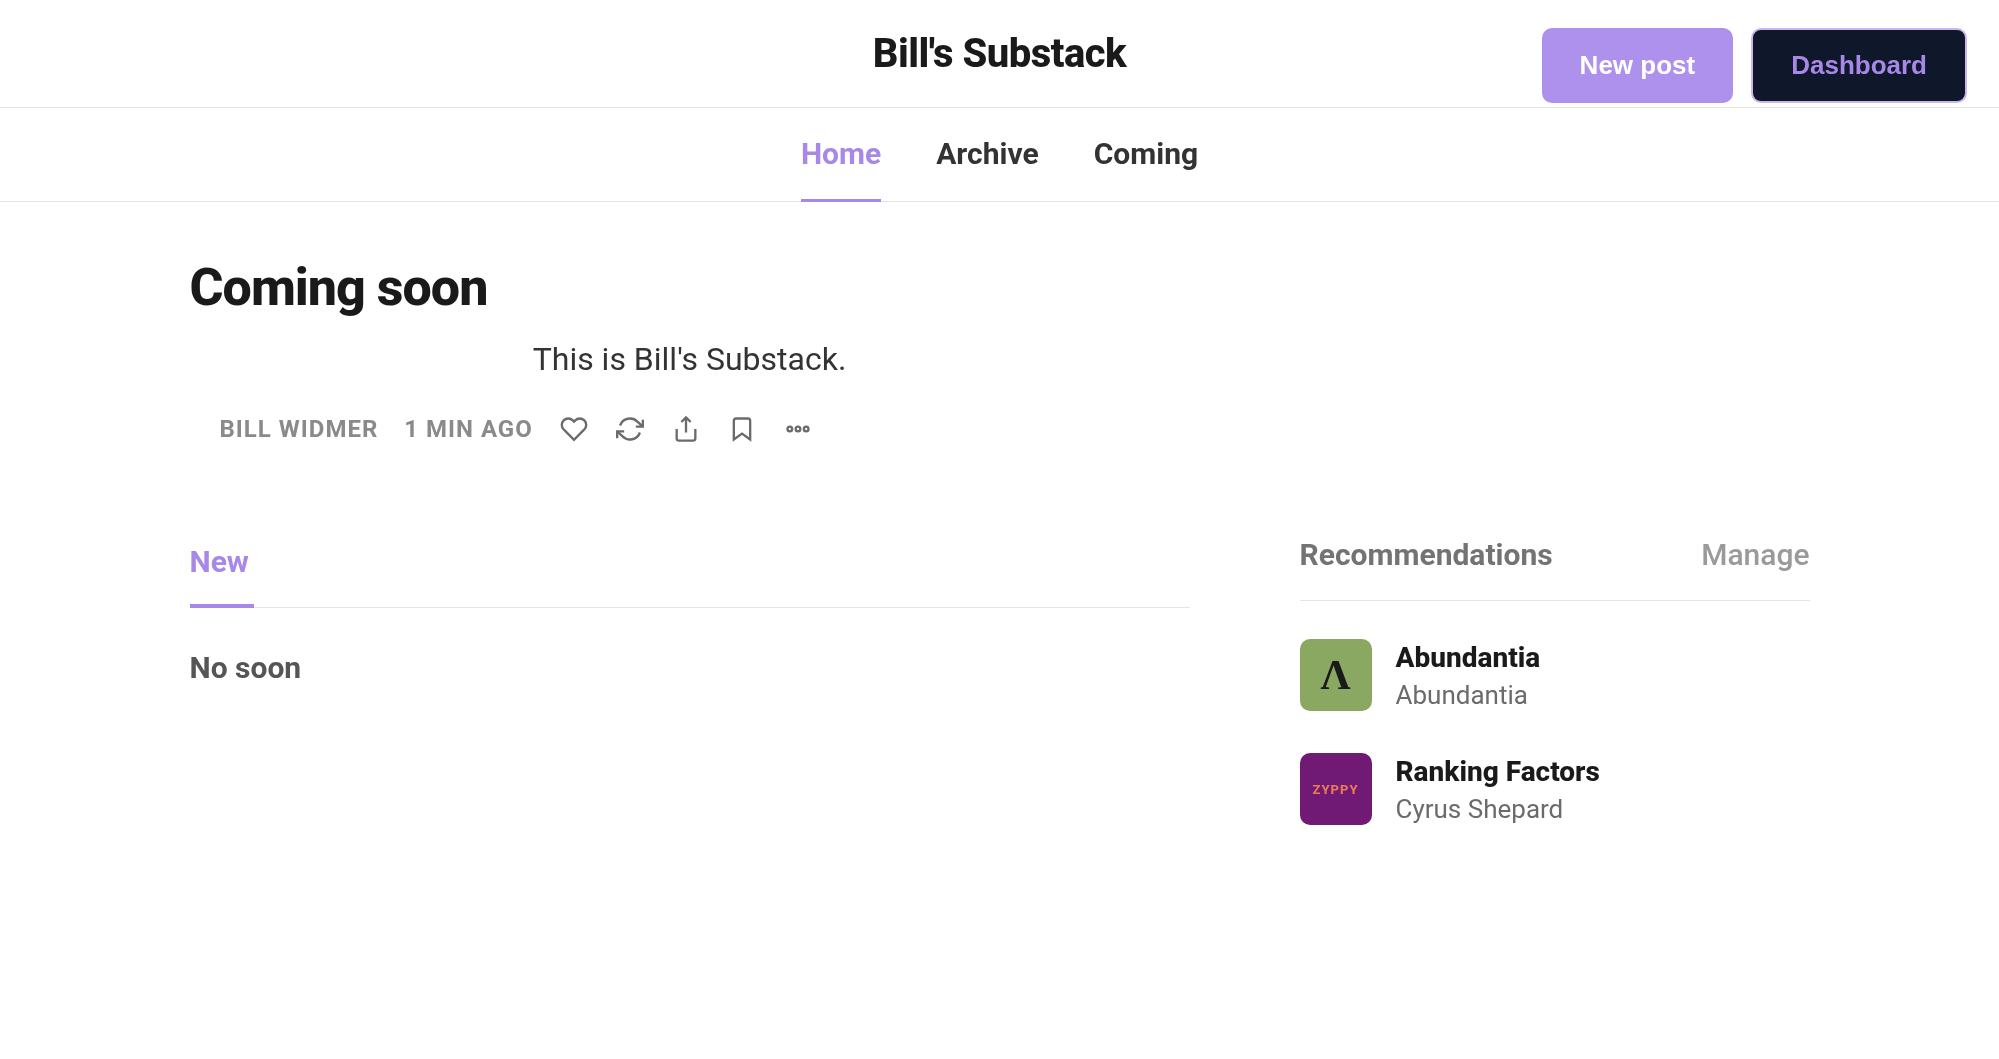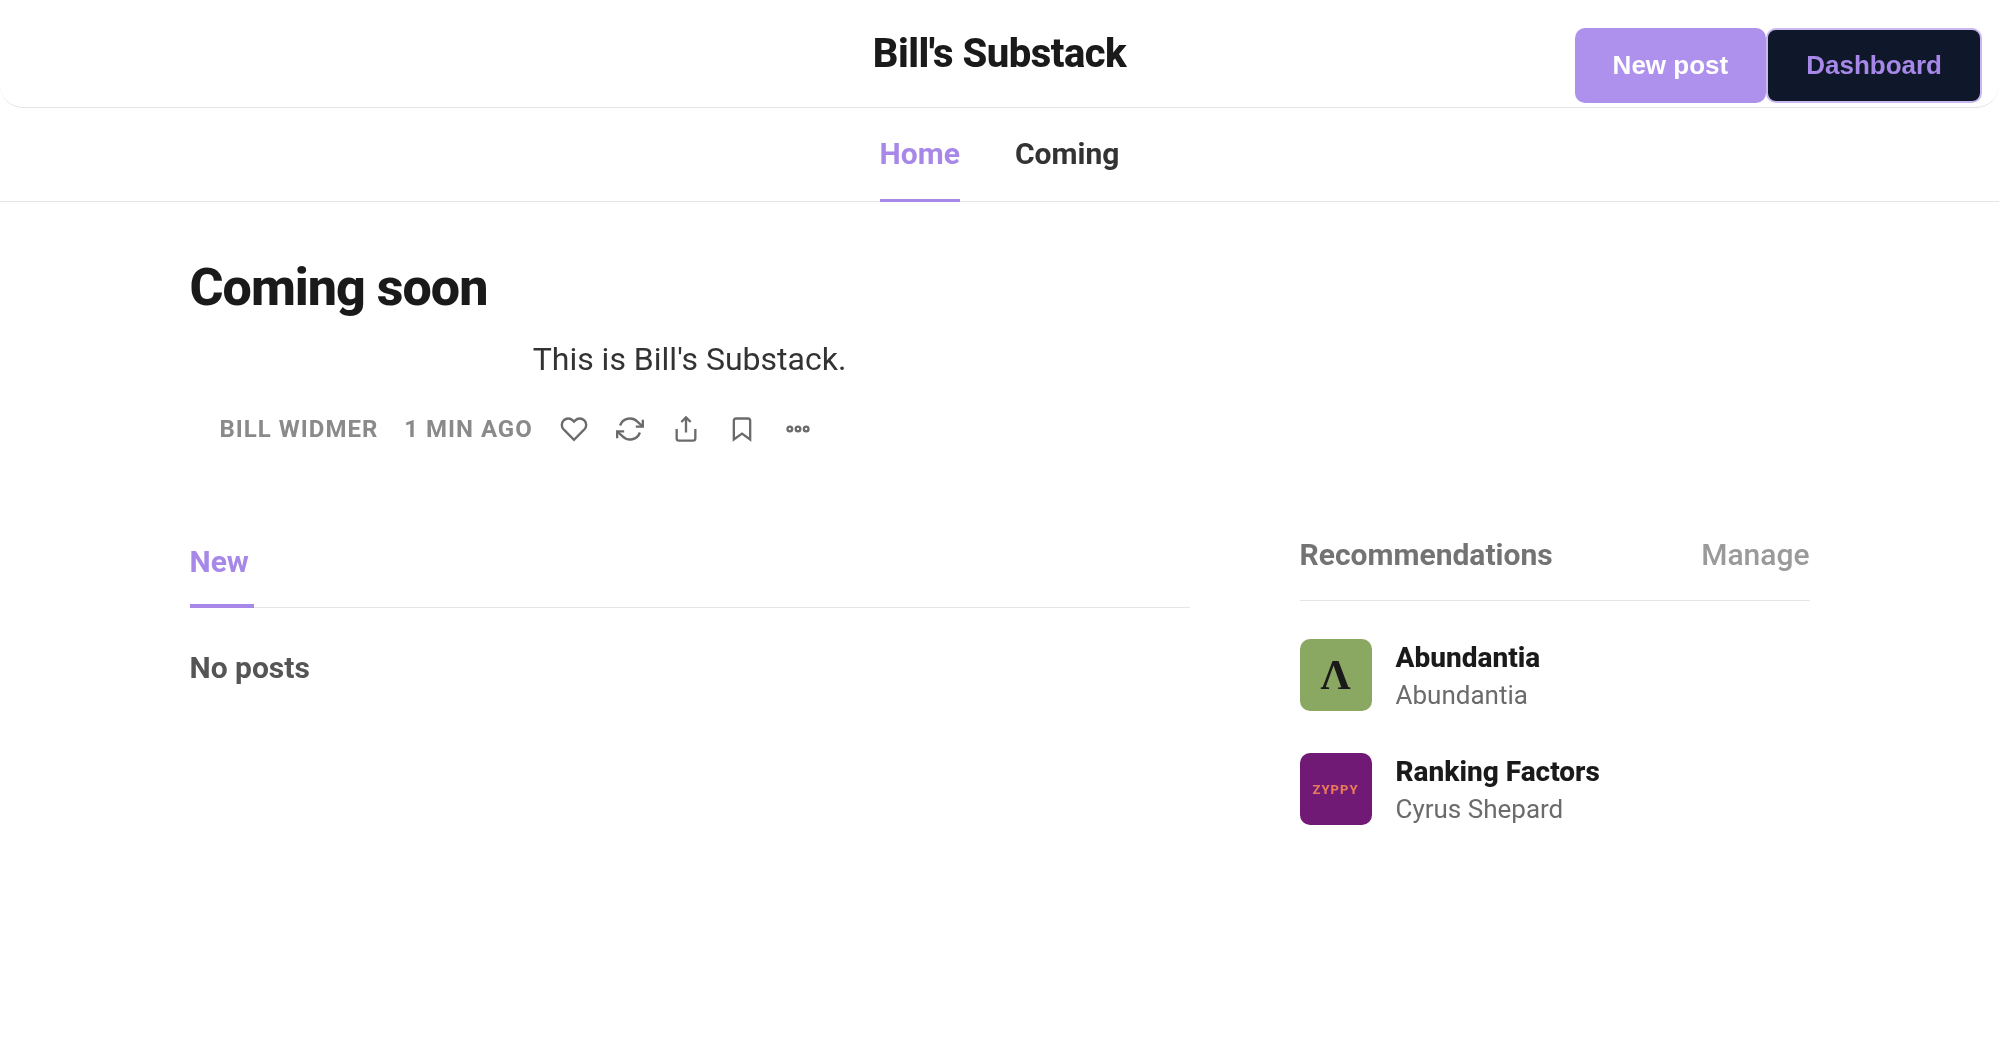--- a/index.html
+++ b/index.html
@@ -9,33 +9,33 @@
   color: #1a1a1a;
   width: 1999px;
 }
 .header {
   display: flex;
   align-items: center;
   justify-content: center;
   position: relative;
   padding: 30px 50px;
   border-bottom: 1px solid #e5e5e5;
-  border-radius: 23px;
 }
 .site-title {
   font-size: 40px;
   font-weight: 800;
   color: #1a1a1a;
   letter-spacing: -0.5px;
 }
 .header-buttons {
   position: absolute;
-  right: 17px;
+  right: 32px;
   top: 28px;
   display: flex;
+  gap: 18px;
 }
 .btn {
   padding: 20px 38px;
   font-size: 26px;
   font-weight: 700;
   border-radius: 10px;
   cursor: pointer;
   border: none;
 }
 .btn-primary {
@@ -222,20 +222,21 @@
 <div class="header">
   <div class="site-title">Bill's Substack</div>
   <div class="header-buttons">
     <button class="btn btn-primary">New post</button>
     <button class="btn btn-outline">Dashboard</button>
   </div>
 </div>
 
 <div class="nav">
   <div class="nav-item active">Home</div>
+  <div class="nav-item">Archive</div>
   <div class="nav-item">Coming</div>
 </div>
 
 <div class="content">
   <div class="main-col">
     <h1 class="post-title">Coming soon</h1>
     <div class="post-subtitle">This is Bill's Substack.</div>
     <div class="post-meta">
       <span class="meta-author">BILL WIDMER</span>
       <span class="meta-time">1 MIN AGO</span>
@@ -269,21 +270,21 @@
             <circle cx="5" cy="12" r="2"></circle>
             <circle cx="12" cy="12" r="2"></circle>
             <circle cx="19" cy="12" r="2"></circle>
           </svg>
       </span>
     </div>
 
     <div class="section-tabs">
       <div class="section-tab active">New</div>
     </div>
-    <div class="no-posts">No posts</div>
+    <div class="no-posts">No soon</div>
   </div>
 
   <div class="sidebar">
     <div class="sidebar-header">
       <div class="sidebar-title">Recommendations</div>
       <div class="sidebar-manage">Manage</div>
     </div>
     <div class="rec-list">
       <div class="rec-item">
         <div class="rec-avatar abundantia">Λ</div>

